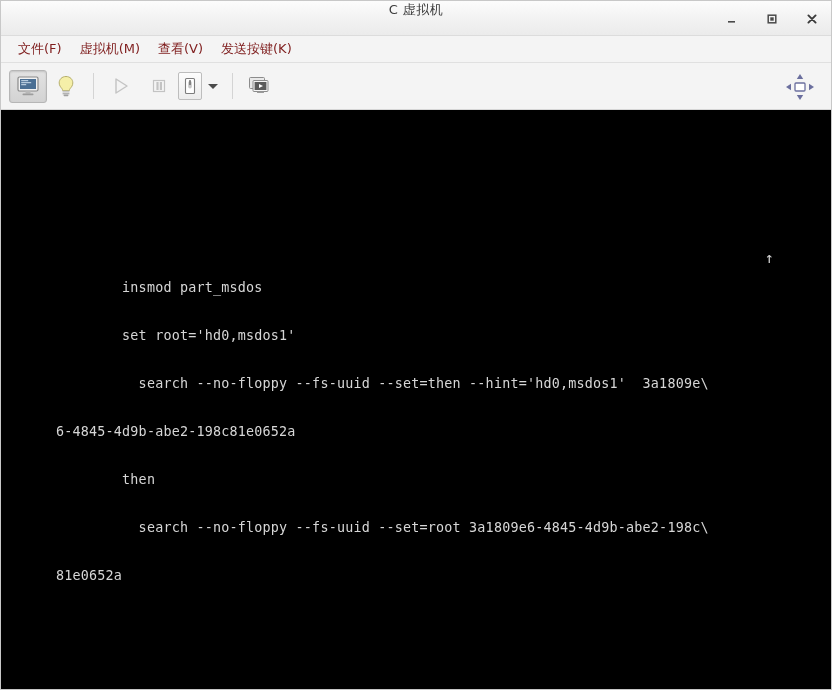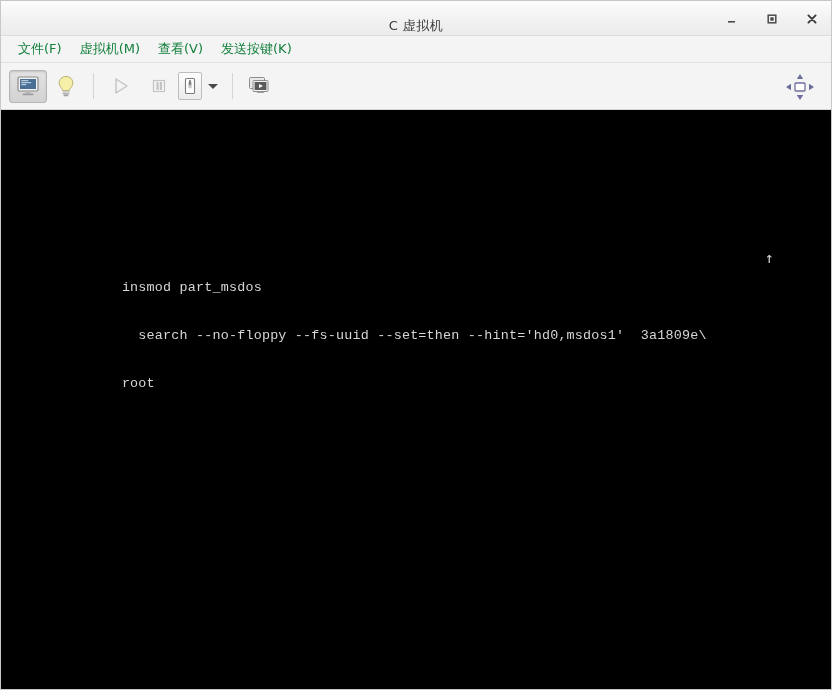--- a/index.html
+++ b/index.html
@@ -22,21 +22,21 @@
   }
 
   
   #titlebar {
     height: 35px;
     flex: 0 0 35px;
     position: relative;
     background: linear-gradient(to bottom, #fcfcfc 0%, #f2f2f2 55%, #ebebeb 100%);
     border-bottom: 1px solid #dcdcdc;
     display: flex;
-    align-items: flex-end;
+    align-items: flex-start;
     justify-content: center;
   }
   #window-title {
     font-size: 13px;
     color: #3b3b3b;
     letter-spacing: 0.5px;
     font-family: "DejaVu Sans", "Liberation Sans", sans-serif;
   }
   #win-controls {
     position: absolute;
@@ -65,21 +65,21 @@
     height: 27px;
     flex: 0 0 27px;
     background: #f4f4f4;
     border-bottom: 1px solid #e0e0e0;
     display: flex;
     align-items: center;
     padding-left: 8px;
   }
   .menu-item {
     font-size: 13px;
-    color: #15803d;
+    color: #7f1d1d;
     padding: 3px 9px;
     cursor: default;
     font-family: "DejaVu Sans", "Liberation Sans", sans-serif;
   }
 
   
   #toolbar {
     height: 47px;
     flex: 0 0 47px;
     background: #f4f4f4;
@@ -153,21 +153,21 @@
     font-size: 13.4px;
     line-height: 16px;
     white-space: pre;
     letter-spacing: 0.2px;
   }
   #console-lines {
     position: absolute;
     left: 55px;
     top: 138px;
   }
-  .cline { height: 16px; font-family: Liberation Mono, monospace; }
+  .cline { height: 16px; }
   #scroll-up-arrow {
     position: absolute;
     right: 57px;
     top: 140px;
     color: #d6d6d6;
     font-family: "DejaVu Sans Mono", "Liberation Mono", monospace;
     font-size: 15px;
     line-height: 16px;
   }
 </style>
@@ -282,22 +282,26 @@
       </div>
     </div>
 
   </div>
 
   <div id="vm-display">
     <div id="console">
       <div id="scroll-up-arrow">↑</div>
       <div id="console-lines">
         <div class="cline">        insmod part_msdos</div>
+        <div class="cline">        set root='hd0,msdos1'</div>
         <div class="cline">          search --no-floppy --fs-uuid --set=then --hint='hd0,msdos1'  3a1809e\</div>
-        <div class="cline">        root</div>
+        <div class="cline">6-4845-4d9b-abe2-198c81e0652a</div>
+        <div class="cline">        then</div>
+        <div class="cline">          search --no-floppy --fs-uuid --set=root 3a1809e6-4845-4d9b-abe2-198c\</div>
+        <div class="cline">81e0652a</div>
         
         
         
         
         
 
         
       </div>
     </div>
   </div>

